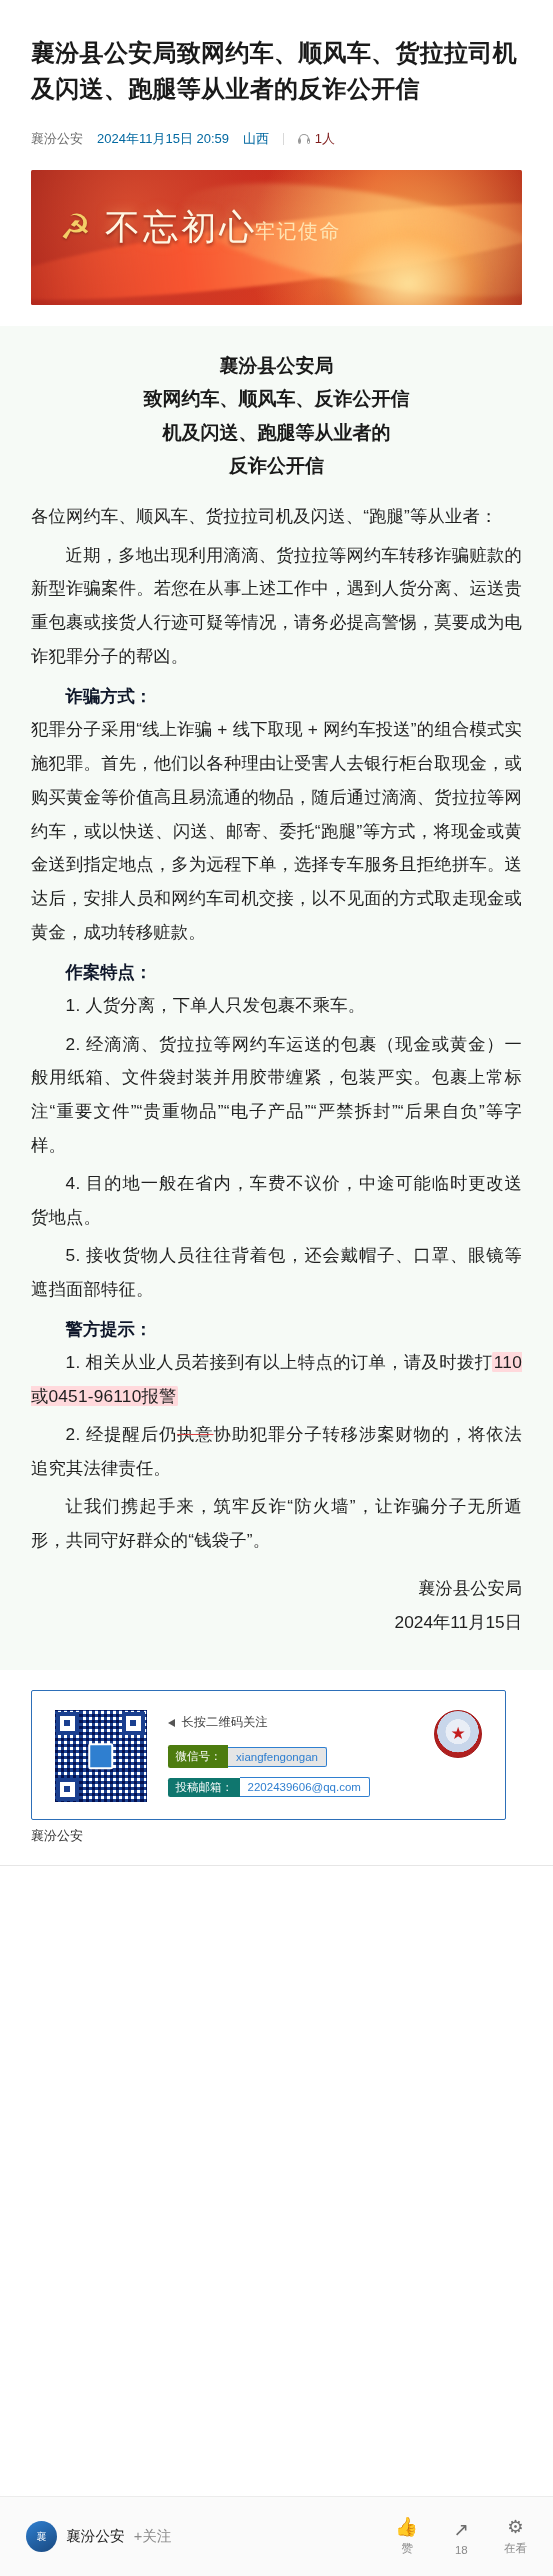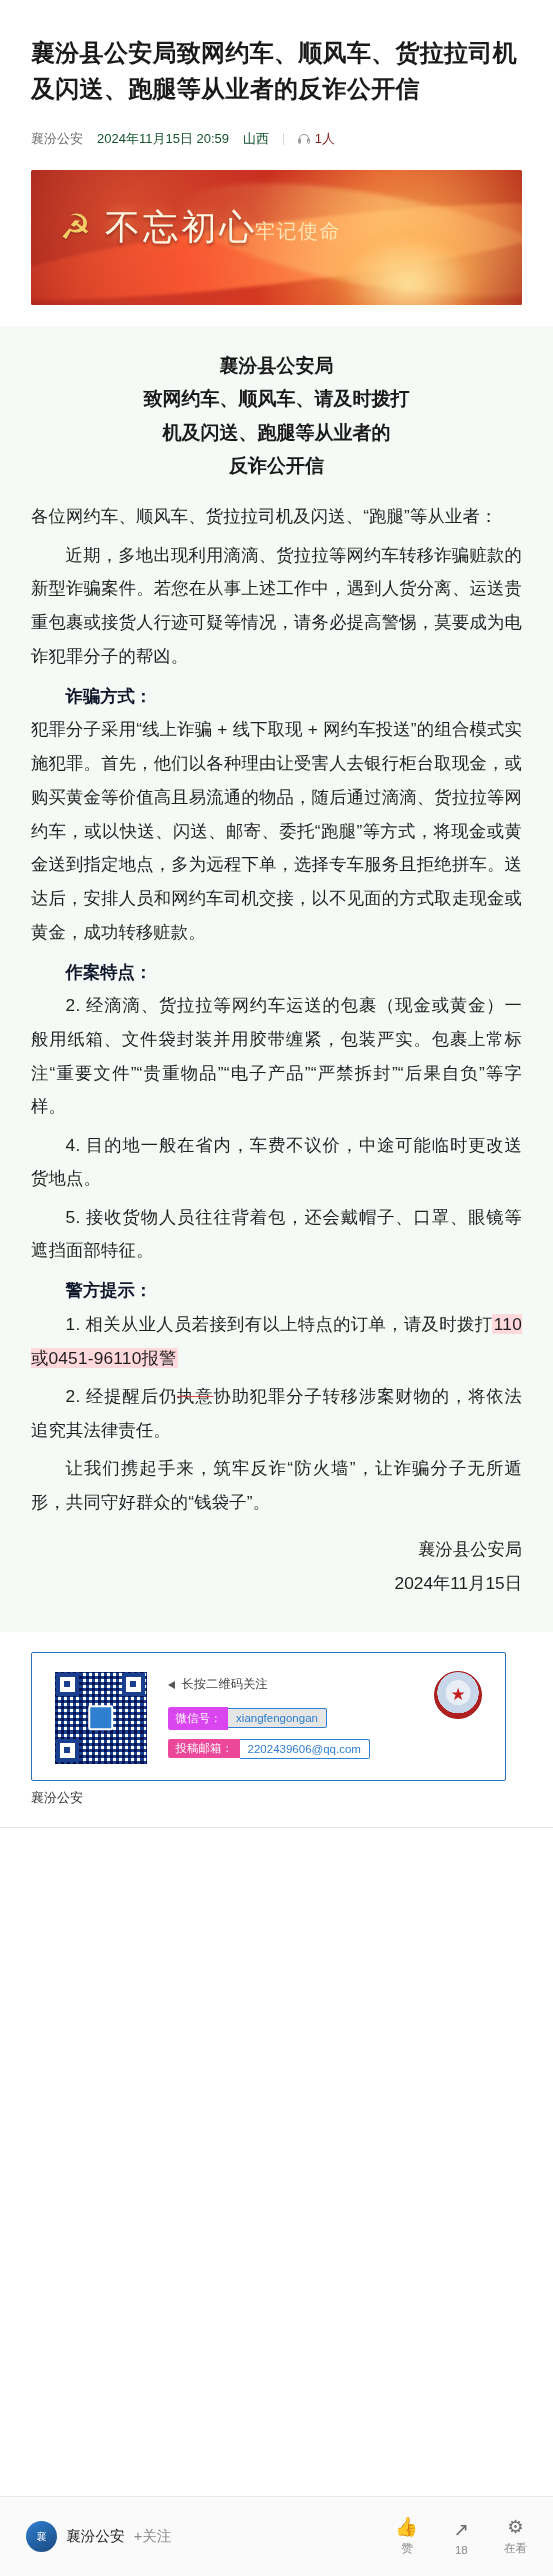--- a/index.html
+++ b/index.html
@@ -36,21 +36,21 @@
     align-items: center;
     gap: 14px;
     margin-top: 23px;
     font-size: 13px;
     color: #8a8a8a;
   }
   .meta-account {
     color: #6b6b6b;
   }
   .meta-item {
-    color: #14532d;
+    color: #0369a1;
   }
   .meta-readers {
     display: flex;
     align-items: center;
     gap: 4.6px;
     color: #7f1d1d;
   }
   .headphone-icon {
     display: inline-block;
     width: 12.3px;
@@ -302,38 +302,38 @@
     border-bottom: 4.6px solid transparent;
     border-right: 7.7px solid #555;
   }
   .badge-row {
     display: flex;
     align-items: center;
     gap: 0;
     margin-bottom: 9.2px;
   }
   .wx-badge {
-    background: #d946ef;
+    background: #4d7c0f;
     color: #fff;
     font-size: 11.5px;
     padding: 3.8px 7px;
     border-radius: 2.3px 0 0 2.3px;
     white-space: nowrap;
   }
   .wx-value {
     border: 0.8px solid #2f7fd0;
     border-left: none;
     color: #2f7fd0;
     font-size: 11.5px;
     padding: 3.1px 7.7px;
     border-radius: 0 2.3px 2.3px 0;
     background: #e5e5e5;
   }
   .mail-badge {
-    background: #ec4899;
+    background: #0f766e;
     color: #fff;
     font-size: 11.5px;
     padding: 2px 7px;
     border-radius: 2.3px 0 0 2.3px;
     white-space: nowrap;
   }
   .mail-value {
     border: 0.8px solid #2f7fd0;
     border-left: none;
     color: #2f7fd0;
@@ -460,32 +460,33 @@
     <div class="swoosh2"></div>
     <div class="glow"></div>
     <div class="banner-emblem">☭</div>
     <div class="banner-text">不忘初心</div>
     <div class="banner-text-sub">牢记使命</div>
   </div>
 
   <div class="body-wrap">
     <div class="doc-heading">
       <div>襄汾县公安局</div>
-      <div>致网约车、顺风车、请及时拨打</div>
+      <div>致网约车、顺风车、反诈公开信</div>
       <div>机及闪送、跑腿等从业者的</div>
       <div>反诈公开信</div>
     </div>
 
     <p class="para">各位网约车、顺风车、货拉拉司机及闪送、“跑腿”等从业者：</p>
     <p class="para indent">近期，多地出现利用滴滴、货拉拉等网约车转移诈骗赃款的新型诈骗案件。若您在从事上述工作中，遇到人货分离、运送贵重包裹或接货人行迹可疑等情况，请务必提高警惕，莫要成为电诈犯罪分子的帮凶。</p>
 
     <div class="section-label">诈骗方式：</div>
     <p class="para"><span>犯罪分子采用“线上诈骗 + 线下取现 + 网约车投送”的组合模式实施犯罪。首先，他们以各种理由让受害人去银行柜台取现金，或购买黄金等价值高且易流通的物品，随后通过滴滴、货拉拉等网约车，或以快送、闪送、邮寄、委托“跑腿”等方式，将现金或黄金送到指定地点，多为远程下单，选择专车服务且拒绝拼车。送达后，安排人员和网约车司机交接，以不见面的方式取走现金或黄金，成功转移赃款。</span></p>
 
     <div class="section-label">作案特点：</div>
+    <p class="para sub">1. 人货分离，下单人只发包裹不乘车。</p>
     <p class="para sub">2. 经滴滴、货拉拉等网约车运送的包裹（现金或黄金）一般用纸箱、文件袋封装并用胶带缠紧，包装严实。包裹上常标注“重要文件”“贵重物品”“电子产品”“严禁拆封”“后果自负”等字样。</p>
     <p class="para sub">4. 目的地一般在省内，车费不议价，中途可能临时更改送货地点。</p>
     <p class="para sub">5. 接收货物人员往往背着包，还会戴帽子、口罩、眼镜等遮挡面部特征。</p>
 
     <div class="section-label">警方提示：</div>
     <p class="para sub">1. 相关从业人员若接到有以上特点的订单，请及时拨打<span class="highlight-phone">110或0451-96110报警</span></p>
     <p class="para sub">2. 经提醒后仍<span class="strike-through">执意</span>协助犯罪分子转移涉案财物的，将依法追究其法律责任。</p>
 
     <p class="para sub">让我们携起手来，筑牢反诈“防火墙”，让诈骗分子无所遁形，共同守好群众的“钱袋子”。</p>
 

